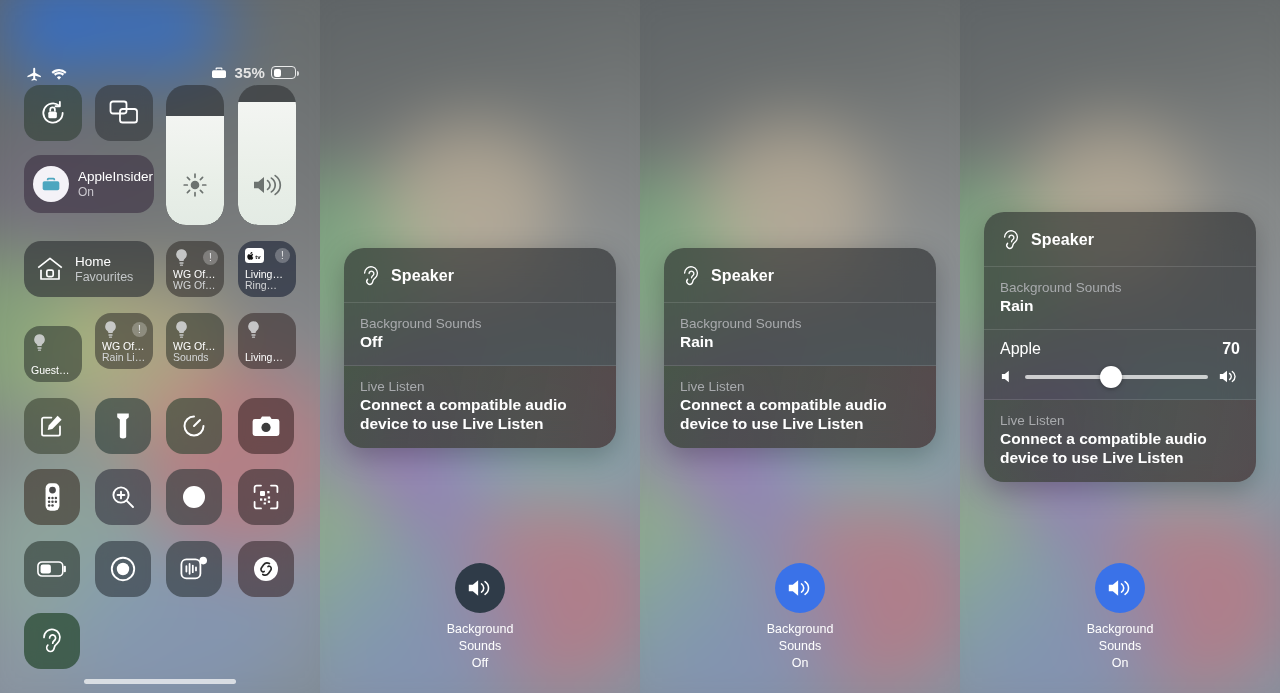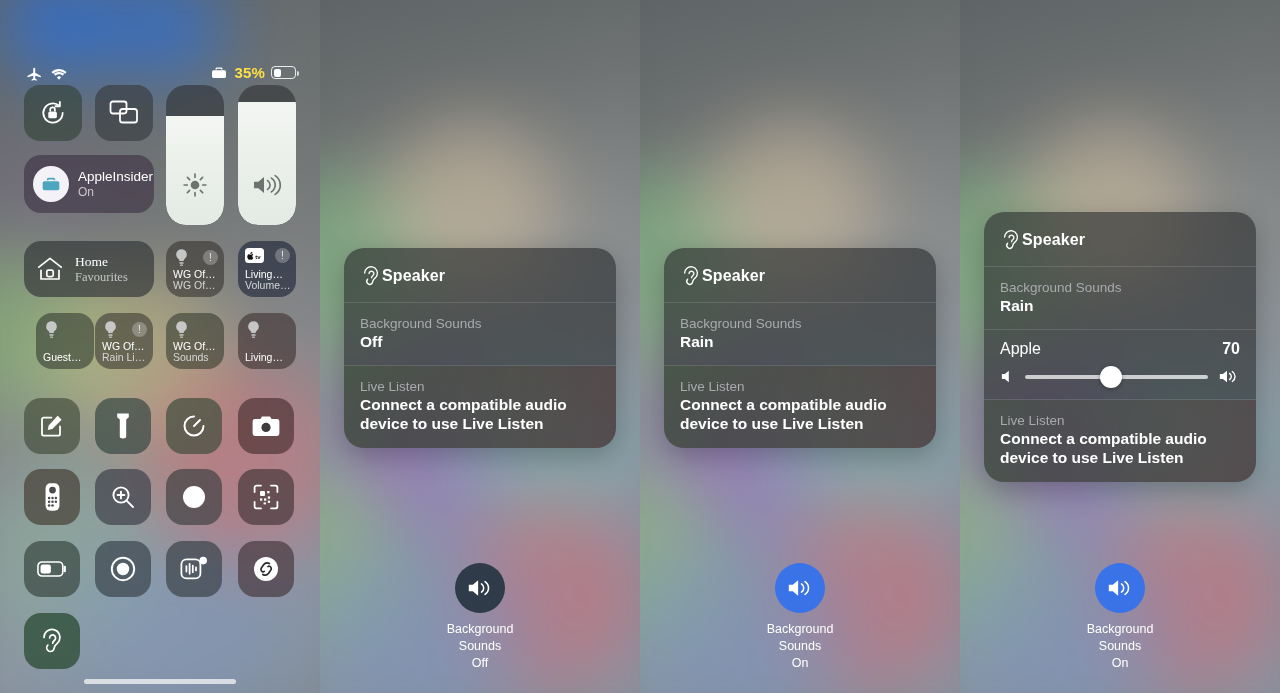--- a/index.html
+++ b/index.html
@@ -17,21 +17,21 @@
   .p3 { left:640px; width:320px; }
   .p4 { left:960px; width:320px; }
 
   
   .wall { position:absolute; inset:-60px; filter:blur(34px); }
   .blob { position:absolute; border-radius:50%; }
 
   
   .statusbar{
     position:absolute; left:0; top:0; width:320px; height:84px;
-    color:#fde047;
+    color:#e5e5e5;
   }
   .sb-left{ position:absolute; left:26px; top:65px; display:flex; align-items:center; gap:7px; }
   .sb-right{ position:absolute; right:24px; top:64px; display:flex; align-items:center; gap:6px;
              font-size:15px; font-weight:600; letter-spacing:.2px;}
   .batt{ width:25px; height:13px; border:1.6px solid rgba(255,255,255,.85); border-radius:4px;
          position:relative; display:inline-block;}
   .batt::after{ content:""; position:absolute; right:-4px; top:3.5px; width:2px; height:5px;
                 background:rgba(255,255,255,.75); border-radius:0 2px 2px 0;}
   .batt i{ position:absolute; left:1.5px; top:1.5px; bottom:1.5px; width:33%;
            background:#fff; border-radius:2px; display:block; }
@@ -71,21 +71,21 @@
              display:flex; align-items:center; justify-content:center; flex:0 0 auto;}
   .app-txt{ line-height:1.02; }
   .app-name{ font-size:13.5px; font-weight:400; }
   .app-state{ font-size:12px; color:#c9c6cd; margin-top:2px; }
 
   .home-tile{
     position:absolute; left:24px; top:241px; width:130px; height:56px;
     border-radius:17px; background:rgba(48,51,53,.65);
     display:flex; align-items:center; gap:10px; padding-left:11px; color:#fff;
   }
-  .home-txt{ line-height:1.15;font-family:Liberation Serif, serif; }
+  .home-txt{ line-height:1.15; }
   .home-t1{ font-size:13.5px; }
   .home-t2{ font-size:12.5px; color:#c3c6c8; }
 
   .acc-tile{
     position:absolute; width:58px; height:56px; border-radius:16px;
     padding:7px 6px 5px 7px; color:#fff; overflow:hidden;
     background:rgba(52,55,58,.58);
   }
   .acc-head{ display:flex; align-items:center; justify-content:space-between; }
   .acc-lines{ position:absolute; left:7px; bottom:5px; right:4px; line-height:1.12; }
@@ -99,21 +99,21 @@
   .homebar{ position:absolute; left:50%; transform:translateX(-50%); bottom:9px;
             width:152px; height:5px; border-radius:3px; background:rgba(235,238,240,.82); }
 
   
   .spk-card{
     position:absolute; border-radius:20px; overflow:hidden; color:#fff;
     background:rgba(32,34,37,.58);
     backdrop-filter:blur(16px);
     box-shadow:0 8px 28px rgba(0,0,0,.25);
   }
-  .spk-head{ display:flex; align-items:center; padding:16px 0 14px 16px;
+  .spk-head{ display:flex; align-items:center; gap:9px; padding:16px 0 14px 16px;
              border-bottom:1px solid rgba(255,255,255,.12);}
   .spk-title{ font-size:16px; font-weight:700; letter-spacing:.1px; }
   .spk-row{ padding:13px 16px 14px 16px; border-bottom:1px solid rgba(255,255,255,.12); }
   .spk-row:last-child{ border-bottom:none; }
   .spk-label{ font-size:13.5px; color:#a8aaad; margin-bottom:2px; }
   .spk-value{ font-size:15.5px; font-weight:700; }
   .spk-value.multi{ line-height:1.22; }
 
   .vol-row{ padding:10px 16px 14px 16px; border-bottom:1px solid rgba(255,255,255,.12); }
   .vol-top{ display:flex; justify-content:space-between; align-items:baseline; }
@@ -272,25 +272,25 @@
           <span style="width:19px;height:15px;border-radius:3.5px;background:#fff;display:flex;align-items:center;justify-content:center;">
             <svg width="15" height="8" viewBox="0 0 22 10" fill="#111">
                 <path d="M4.1 1.1c.5-.6.8-1.4.7-2.2-.7 0-1.6.5-2.1 1.1-.5.5-.9 1.3-.7 2.1.8.1 1.6-.4 2.1-1zM4.8 2.3c-1.2 0-2.2.7-2.7.7s-1.4-.6-2.3-.6C-1.4 2.4-2.6 3.8-2.6 6c0 1.5 1.6 4.6 2.9 4.6.6 0 .9-.4 1.7-.4s1 .4 1.7.4c1.3 0 2.7-3 2.7-3s-1.6-.6-1.6-2.4c0-1.6 1.3-2.3 1.4-2.4-.8-1.1-1.9-1.5-2.4-1.5z" transform="translate(3 0)"></path>
                 <text x="12" y="9" font-size="9" font-family="Liberation Sans, sans-serif" font-weight="bold" fill="#111">tv</text>
               </svg>
           </span>
           <span class="badge">!</span>
         </div>
         <div class="acc-lines">
           <div class="acc-l1">Living…</div>
-          <div class="acc-l2">Volume…</div>
-        </div>
-      </div>
-
-      <div class="acc-tile" style="left:24px;top:313px;background:rgba(52,60,52,.6);margin-left:12px;">
+          <div class="acc-l2">Ring…</div>
+        </div>
+      </div>
+
+      <div class="acc-tile" style="left:24px;top:326px;background:rgba(52,60,52,.6);">
         <div class="acc-head">
           <span class="bulb">
             <svg width="17" height="19" viewBox="0 0 18 20" fill="#d9dadb">
                 <path d="M9 1.3a5.6 5.6 0 00-3.2 10.2c.6.5.9 1.1.9 1.8v.5h4.6v-.5c0-.7.3-1.3.9-1.8A5.6 5.6 0 009 1.3z"></path>
                 <rect x="6.7" y="15" width="4.6" height="1.5" rx=".7"></rect>
                 <rect x="7.3" y="17.4" width="3.4" height="1.4" rx=".7"></rect>
               </svg>
           </span>
           <span class="badge" style="background:none"></span>
         </div>

